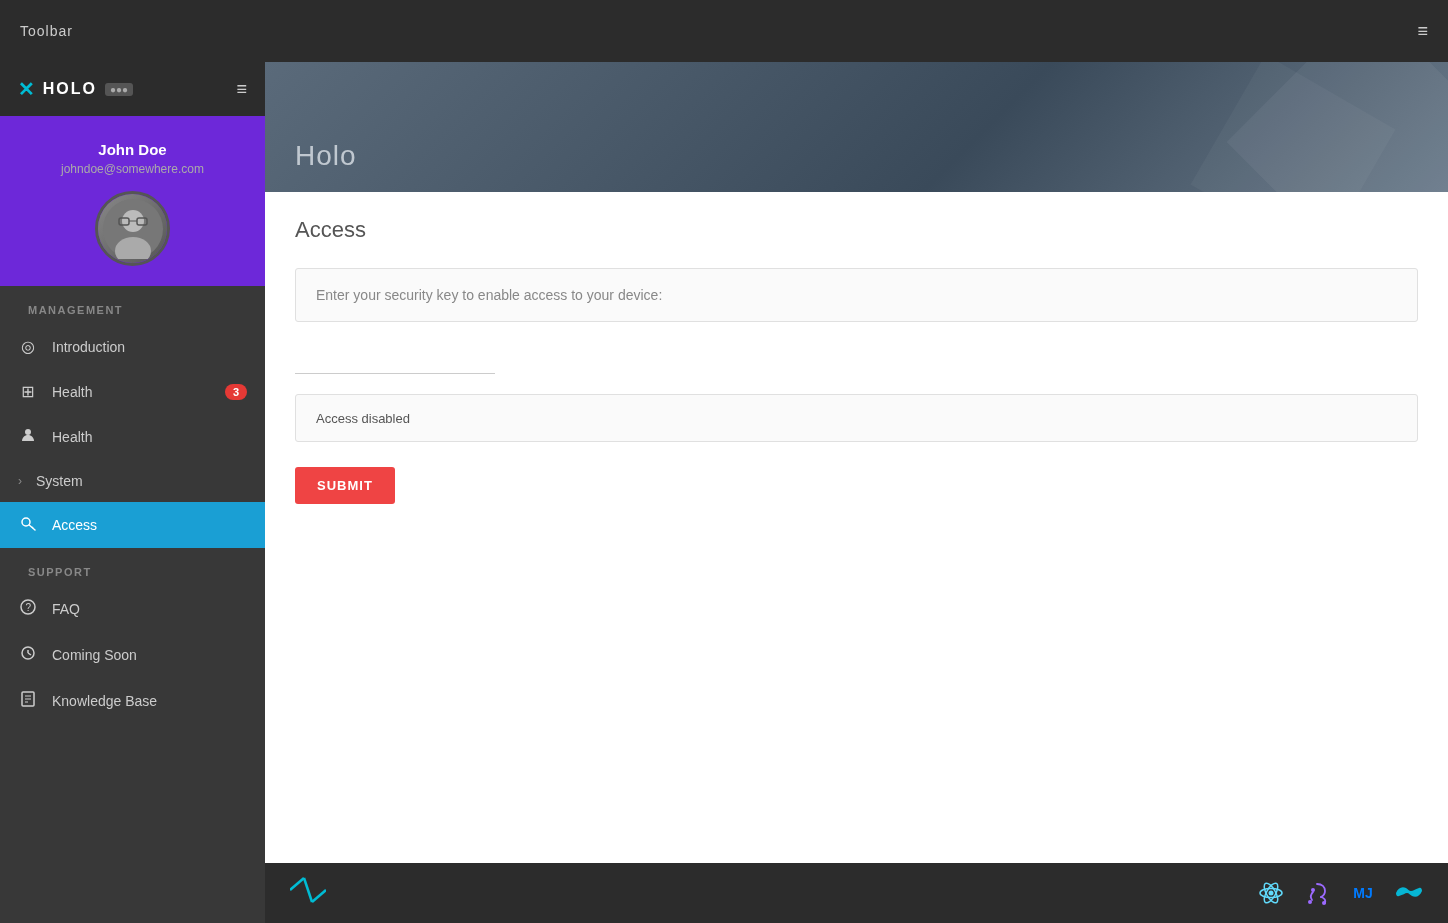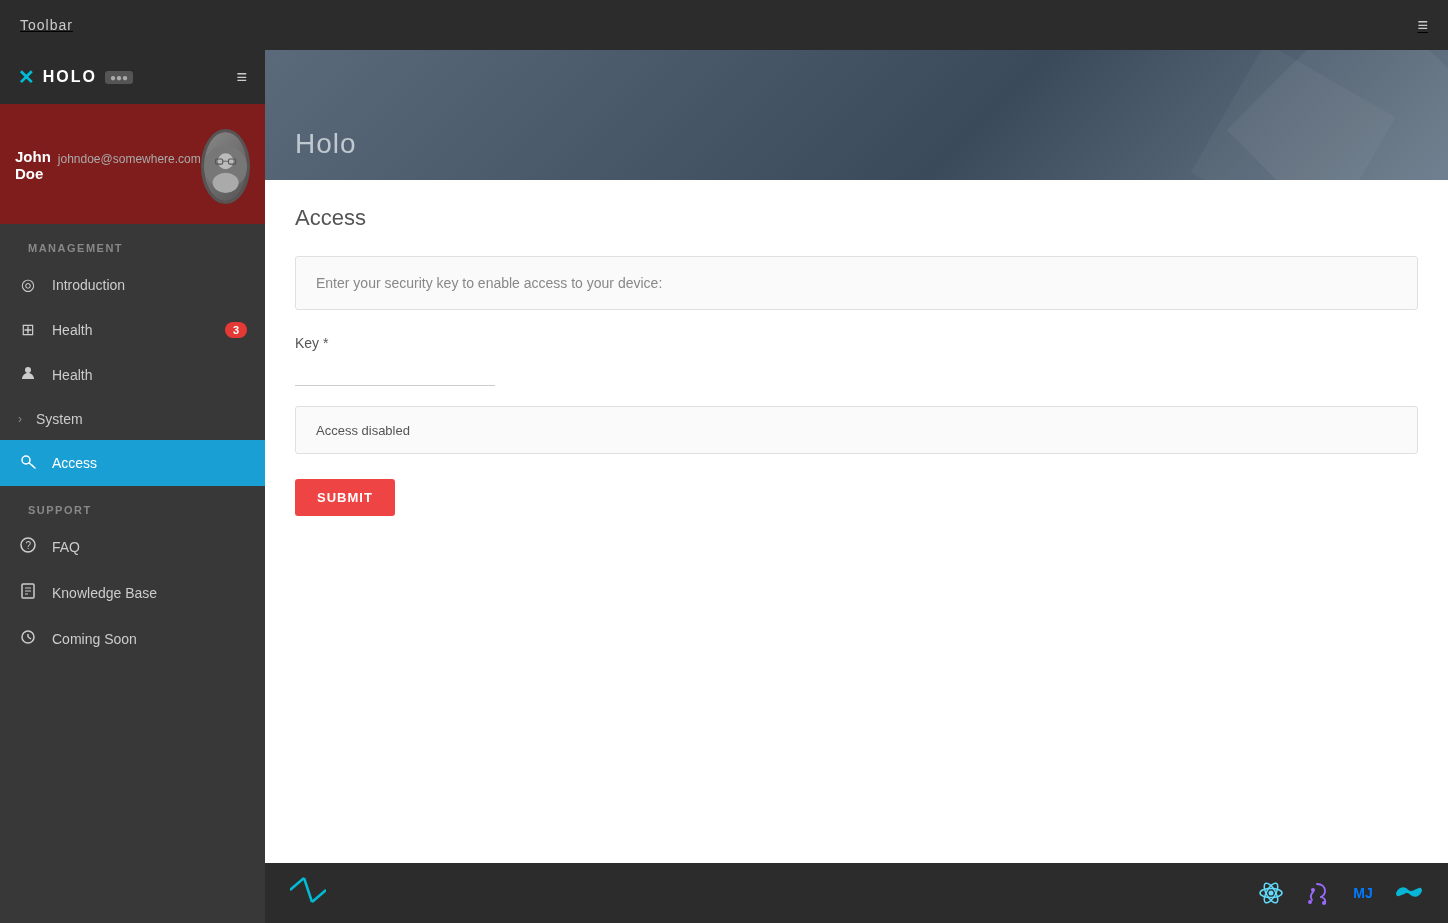--- a/index.html
+++ b/index.html
@@ -1,27 +1,26 @@
 <!DOCTYPE html>
 <html><head>
   <meta charset="utf-8">
   <style>
     * { margin: 0; padding: 0; box-sizing: border-box; }
     body { font-family: 'Segoe UI', Arial, sans-serif; background: #f5f5f5; display: flex; flex-direction: column; height: 923px; overflow: hidden; }
 
     
     .toolbar {
       background: #2c2c2c;
-      height: 50px;
+      height: 62px;
       display: flex;
       align-items: center;
       justify-content: space-between;
       padding: 0 20px;
       flex-shrink: 0;
-      text-decoration: underline;
     }
     .toolbar-title {
       color: #ccc;
       font-size: 14px;
       letter-spacing: 1px;
     }
     .toolbar-menu-icon {
       color: #ccc;
       font-size: 18px;
       cursor: pointer;
@@ -76,24 +75,24 @@
     }
     .sidebar-hamburger {
       color: #ccc;
       font-size: 18px;
       cursor: pointer;
     }
 
     
     .user-profile {
       display: flex;
-      flex-direction: row;
+      flex-direction: column;
       align-items: center;
       padding: 25px 15px 20px;
-      background: #7f1d1d;
+      background: #6d28d9;
     }
     .user-name {
       color: #fff;
       font-size: 15px;
       font-weight: 600;
       margin-bottom: 4px;
     }
     .user-email {
       color: #aaa;
       font-size: 12px;
@@ -415,60 +414,59 @@
         <svg width="16" height="16" viewBox="0 0 16 16" fill="currentColor">
             <circle cx="8" cy="8" r="7" fill="none" stroke="currentColor" stroke-width="1.5"></circle>
             <text x="5.5" y="12" font-size="10" fill="currentColor">?</text>
           </svg>
       </span>
       <span class="nav-item-label">FAQ</span>
     </div>
 
     <div class="nav-item">
       <span class="nav-item-icon">
+        <svg width="16" height="16" viewBox="0 0 16 16" fill="none" stroke="currentColor" stroke-width="1.5">
+            <circle cx="8" cy="8" r="6"></circle>
+            <line x1="8" y1="5" x2="8" y2="8"></line>
+            <line x1="8" y1="8" x2="11" y2="10"></line>
+          </svg>
+      </span>
+      <span class="nav-item-label">Coming Soon</span>
+    </div>
+
+    <div class="nav-item">
+      <span class="nav-item-icon">
         <svg width="16" height="16" viewBox="0 0 16 16" fill="currentColor">
             <rect x="2" y="1" width="12" height="14" rx="1" fill="none" stroke="currentColor" stroke-width="1.5"></rect>
             <line x1="5" y1="5" x2="11" y2="5" stroke="currentColor" stroke-width="1"></line>
             <line x1="5" y1="8" x2="11" y2="8" stroke="currentColor" stroke-width="1"></line>
             <line x1="5" y1="11" x2="8" y2="11" stroke="currentColor" stroke-width="1"></line>
           </svg>
       </span>
       <span class="nav-item-label">Knowledge Base</span>
     </div>
 
-    <div class="nav-item">
-      <span class="nav-item-icon">
-        <svg width="16" height="16" viewBox="0 0 16 16" fill="none" stroke="currentColor" stroke-width="1.5">
-            <circle cx="8" cy="8" r="6"></circle>
-            <line x1="8" y1="5" x2="8" y2="8"></line>
-            <line x1="8" y1="8" x2="11" y2="10"></line>
-          </svg>
-      </span>
-      <span class="nav-item-label">Coming Soon</span>
-    </div>
-
   </aside>
 
   <div class="content-area">
 
     <div class="hero-banner">
       <h1 class="hero-title">Holo</h1>
     </div>
 
     <div class="page-content">
       <div class="content-card">
 
         <h2 class="page-heading">Access</h2>
 
         <div class="info-box">
           <p class="info-box-text">Enter your security key to enable access to your device:</p>
         </div>
 
         <div class="form-field">
-          <label class="form-label">Key *</label>
           <input class="form-input" type="text" style="">
         </div>
 
         <div class="status-box">
           <span class="status-text">Access disabled</span>
         </div>
 
         <button class="submit-btn">SUBMIT</button>
 
       </div>

